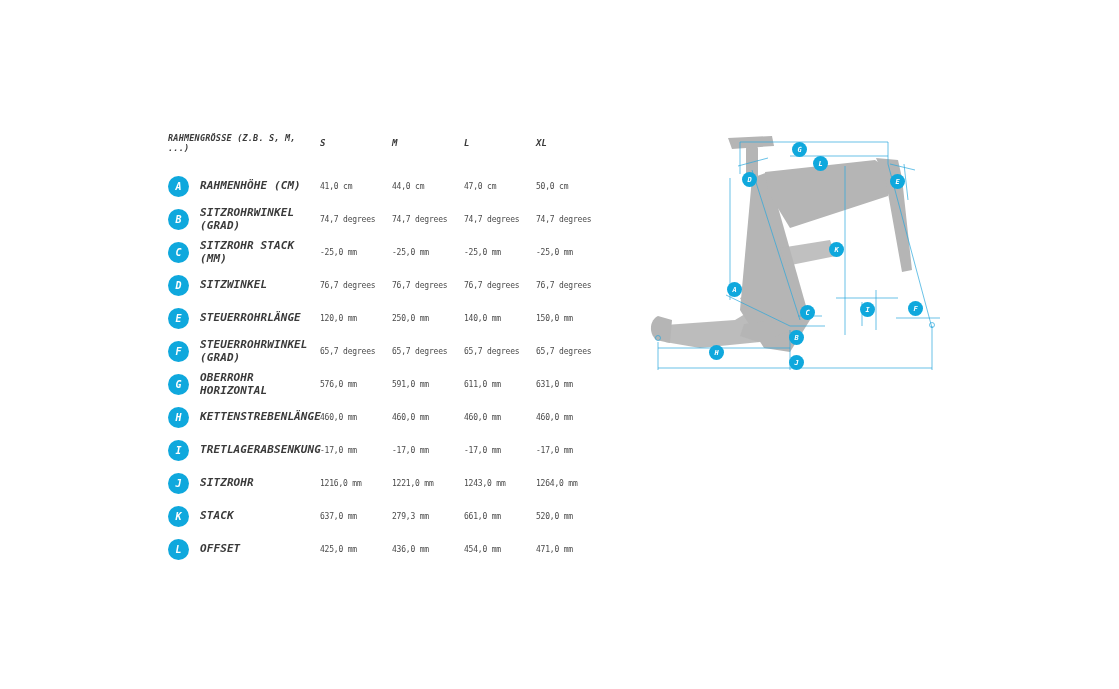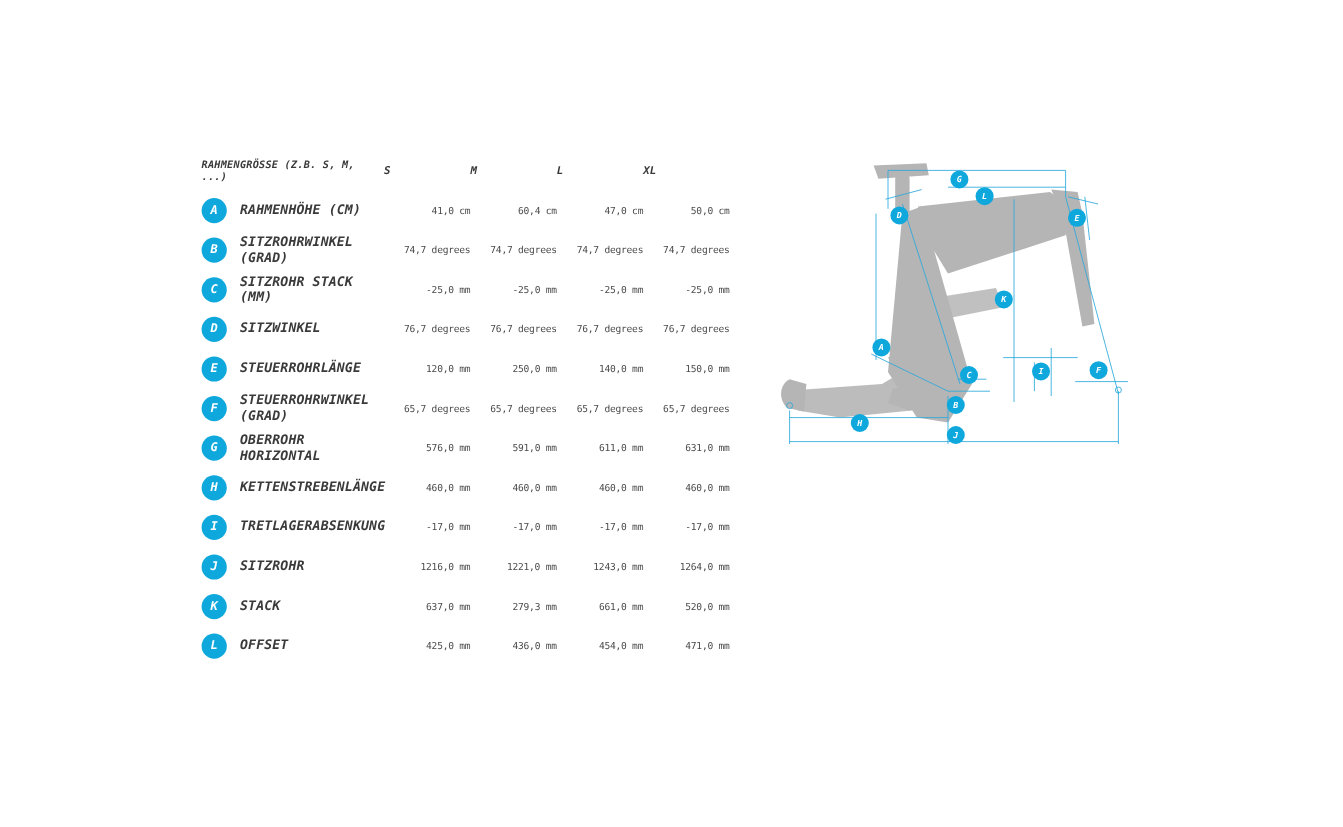--- a/index.html
+++ b/index.html
@@ -17,21 +17,21 @@
   #geo-table {
     position: absolute;
     left: 168px;
     top: 128px;
     width: 450px;
   }
   .table-header {
     display: flex;
     align-items: center;
     height: 30px;
-    margin-bottom: 1px;
+    margin-bottom: 12px;
   }
   .hdr-label {
     width: 152px;
     font-style: italic;
     font-weight: bold;
     font-size: 8.5px;
     color: #3a3a3a;
     letter-spacing: 0.2px;
   }
   .hdr-size {
@@ -72,21 +72,20 @@
     font-size: 11px;
     color: #3a3a3a;
     letter-spacing: 0.1px;
     line-height: 1.1;
   }
   .cell {
     width: 72px;
     font-size: 8px;
     color: #4a4a4a;
     letter-spacing: -0.2px;
-    text-align: right;
   }
   #geo-diagram {
     position: absolute;
     left: 640px;
     top: 120px;
     width: 470px;
     height: 280px;
   }
   .diag-label {
     position: absolute;
@@ -115,21 +114,21 @@
     <div class="hdr-size">L</div>
     <div class="hdr-size">XL</div>
   </div>
 
   <div class="row">
     <div class="row-key">
       <div class="bullet">A</div>
       <div class="row-name">RAHMENHÖHE (CM)</div>
     </div>
     <div class="cell">41,0 cm</div>
-    <div class="cell">60,4 cm</div>
+    <div class="cell">44,0 cm</div>
     <div class="cell">47,0 cm</div>
     <div class="cell">50,0 cm</div>
   </div>
 
   <div class="row">
     <div class="row-key">
       <div class="bullet">B</div>
       <div class="row-name">SITZROHRWINKEL (GRAD)</div>
     </div>
     <div class="cell">74,7 degrees</div>

